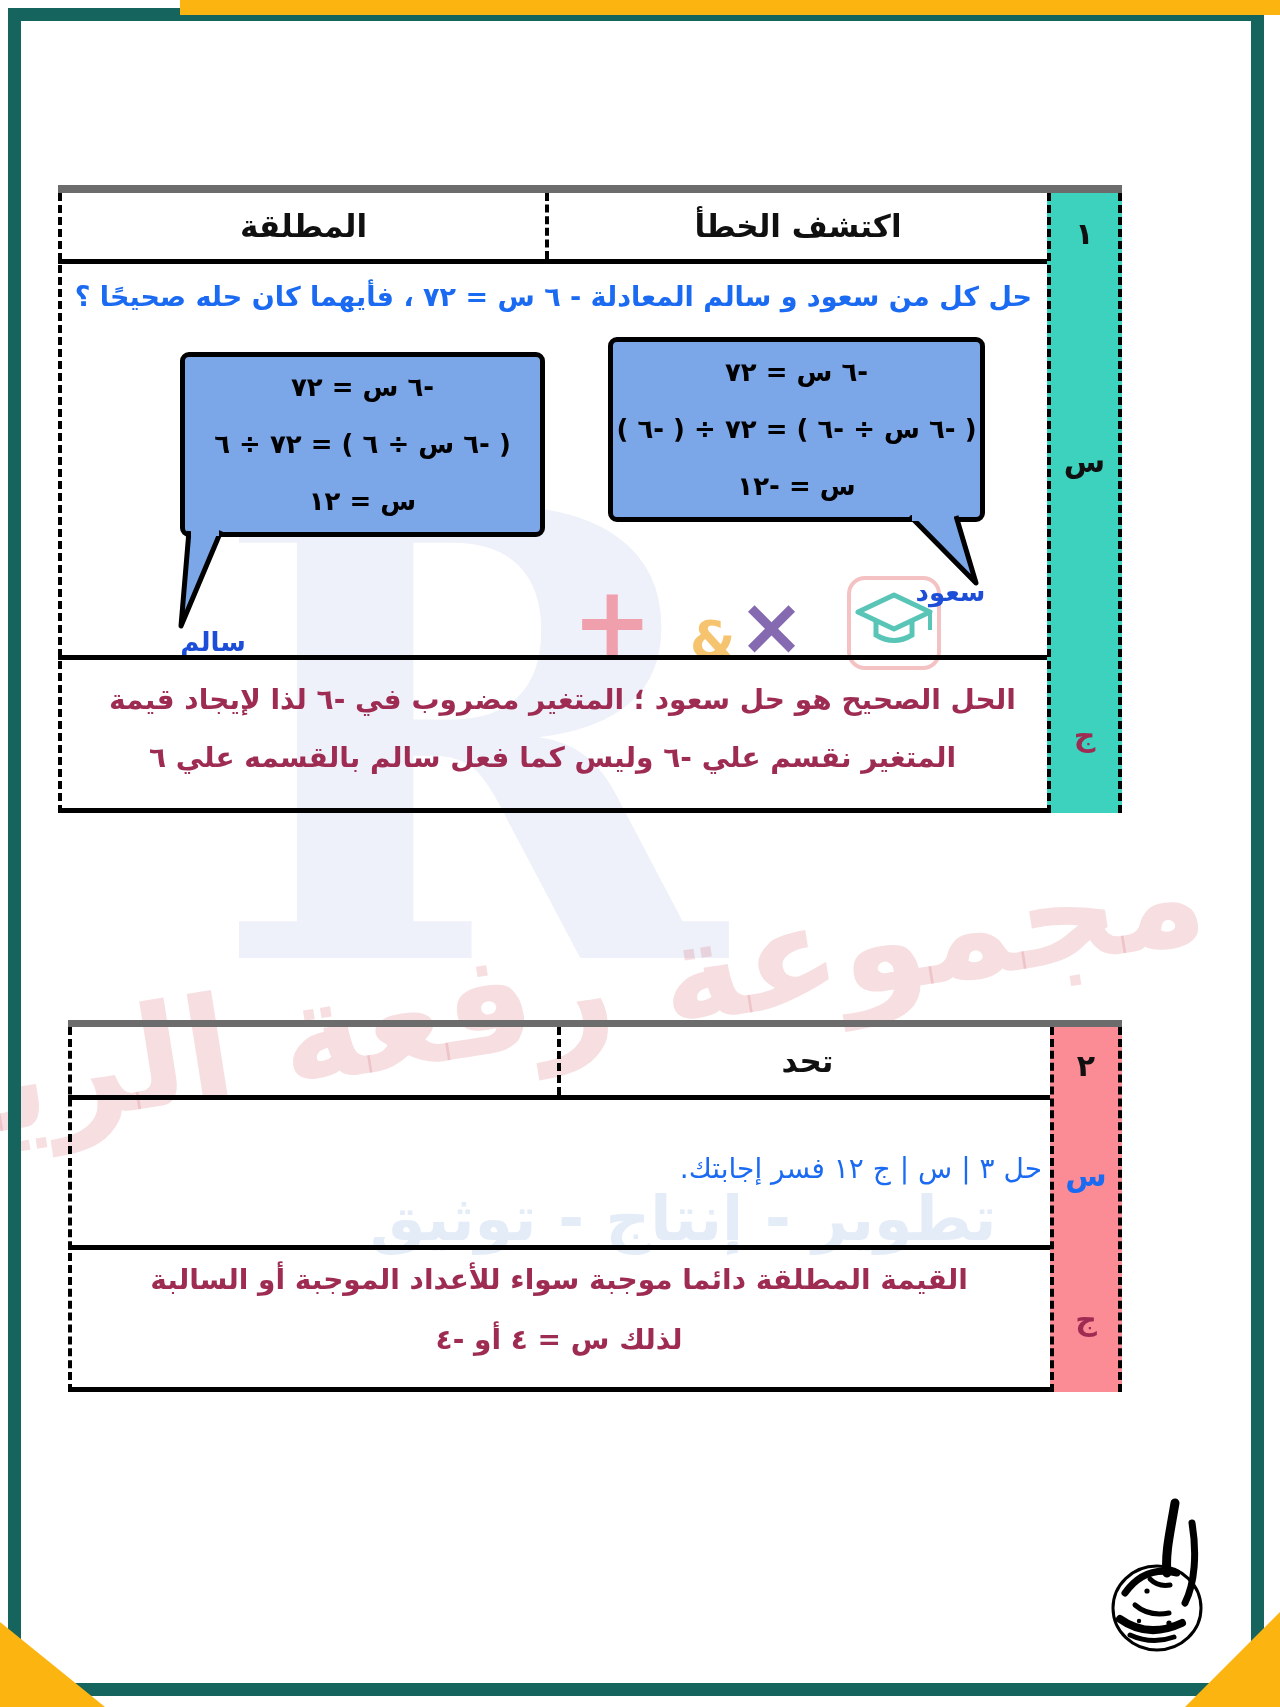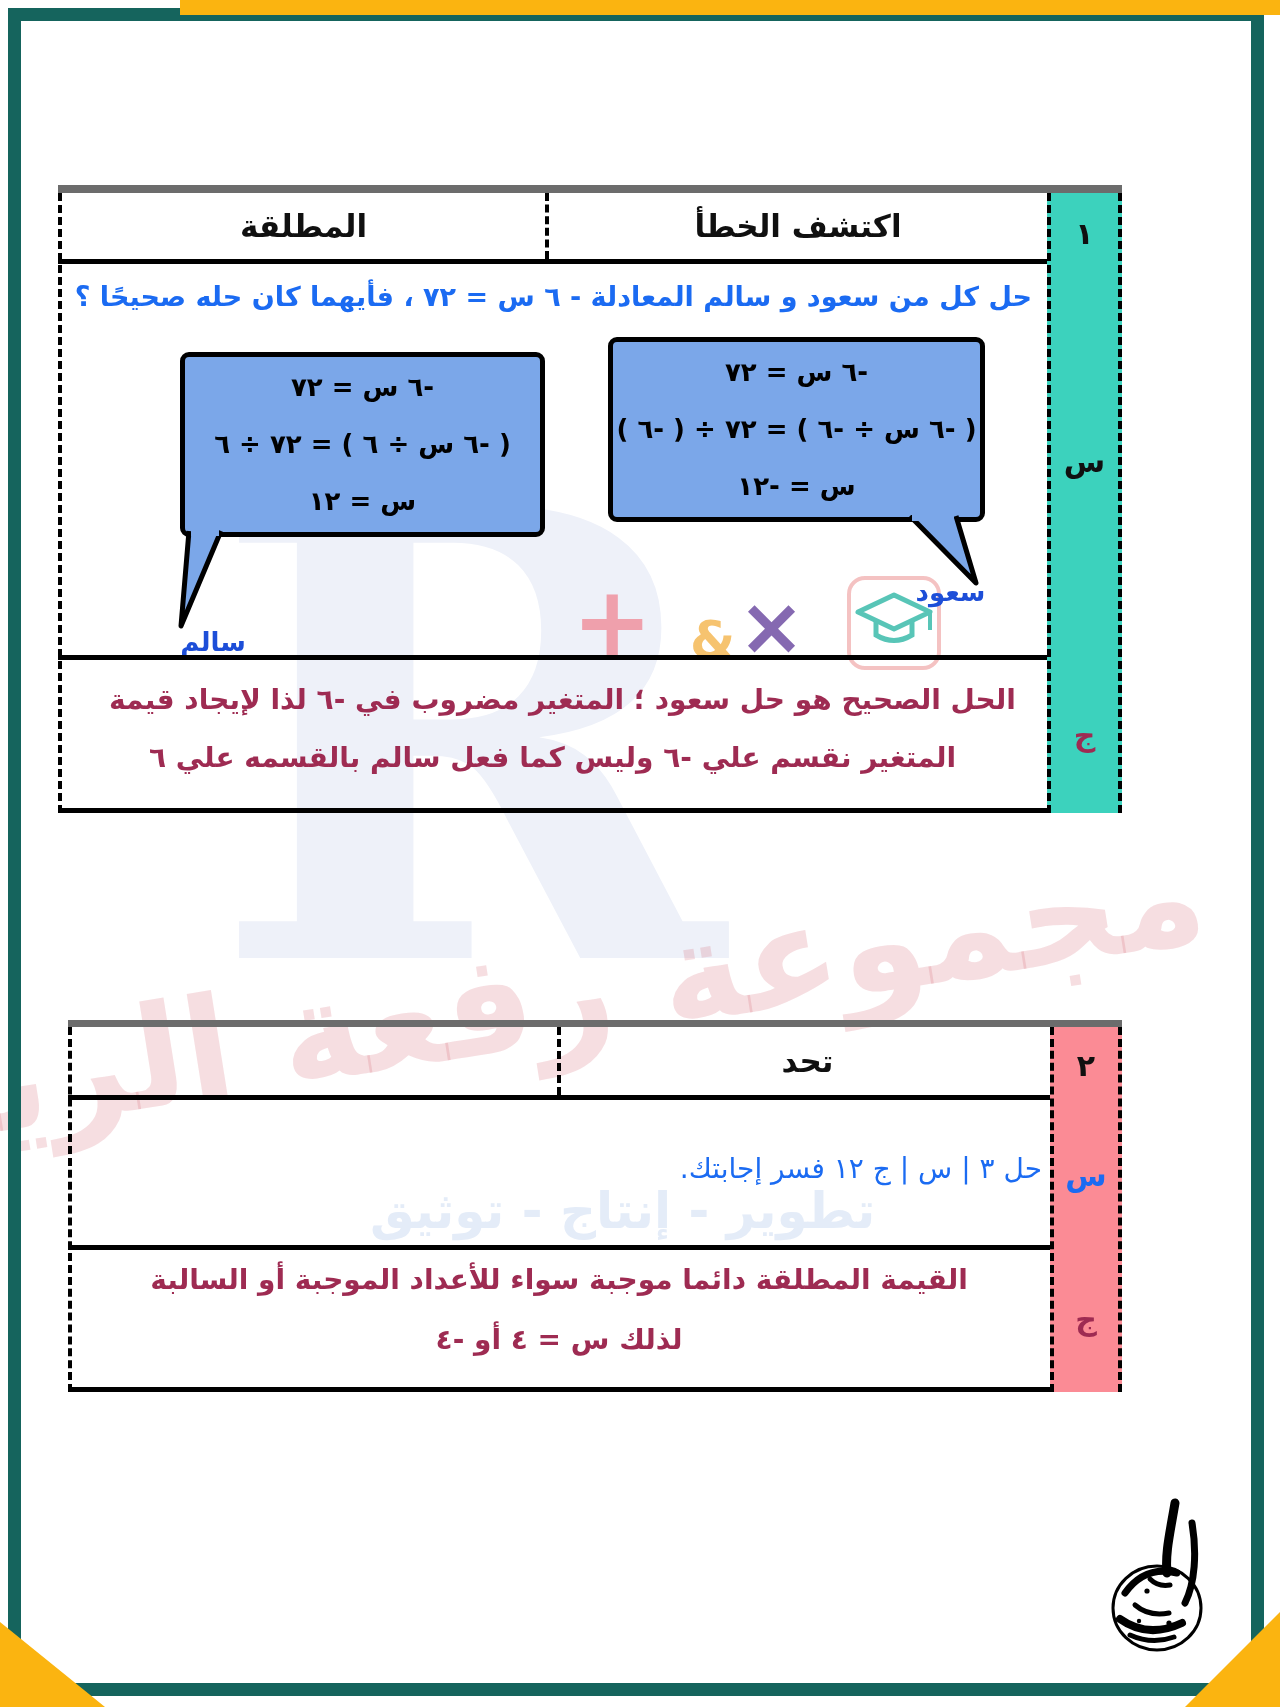--- a/index.html
+++ b/index.html
@@ -21,21 +21,21 @@
             border:4px solid #101010;border-radius:18px;display:flex;align-items:center;
             justify-content:center;z-index:2}
   .titletxt{font-size:42px;font-weight:bold;color:#8c1a3c;letter-spacing:1px}
 
   
   .wm{z-index:0;pointer-events:none}
   .wm-r{left:210px;top:430px;font-family:"DejaVu Serif",serif;font-weight:bold;
         font-size:620px;color:#eef1f9;line-height:1}
   .wm-group{left:60px;top:900px;width:1150px;font-size:140px;font-weight:bold;
             color:rgba(216,106,118,0.22);white-space:nowrap;transform:rotate(-9deg)}
-  .wm-footer{left:370px;top:1182px;font-size:50px;font-weight:bold;color:#e4ecf8}
+  .wm-footer{left:370px;top:1182px;font-size:62px;font-weight:bold;color:#e4ecf8}
   .wm-plus{left:572px;top:566px;font-size:96px;font-weight:bold;color:#f0929f;opacity:.85}
   .wm-amp{left:690px;top:610px;font-size:52px;font-weight:bold;color:#f6bd60;opacity:.9}
   .wm-times{left:738px;top:580px;font-size:80px;font-weight:bold;color:#7050a4;opacity:.85}
   .wm-cap{left:846px;top:575px;opacity:.8}
 
   
   .tbl{z-index:2}
   .graybar{background:#6c6c6c}
   .sep{background:#000}
   .dashv{width:0;border-left:4px dashed #000}

